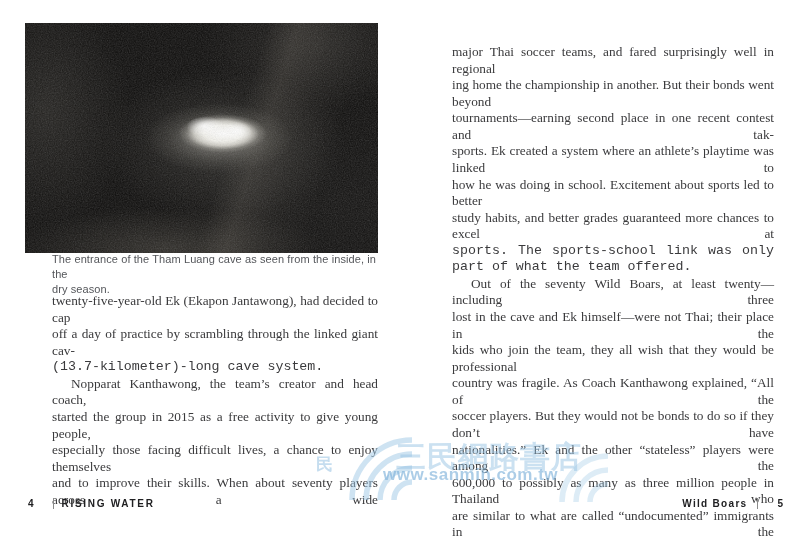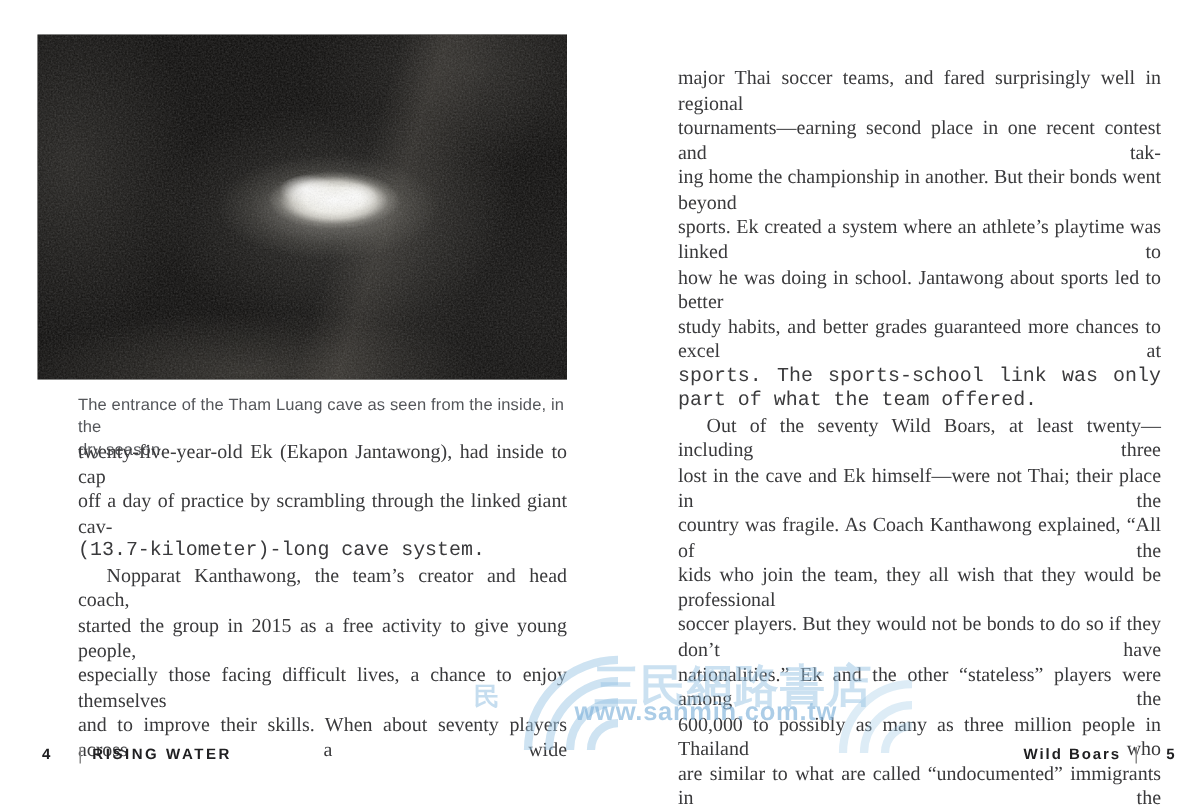--- a/index.html
+++ b/index.html
@@ -24,21 +24,21 @@
       radial-gradient(ellipse 210px 55px at 40% 98%, rgba(92,88,80,0.42), rgba(0,0,0,0) 75%),
       radial-gradient(ellipse 120px 170px at 6% 38%, rgba(58,56,52,0.5), rgba(0,0,0,0) 70%),
       radial-gradient(ellipse 160px 90px at 82% 10%, rgba(50,48,45,0.55), rgba(0,0,0,0) 70%),
       radial-gradient(ellipse 220px 120px at 92% 78%, rgba(20,19,18,0.9), rgba(0,0,0,0) 80%),
       #0d0c0b;
   }
   .photo svg.noise { position:absolute; inset:0; width:100%; height:100%; opacity:0.22; }
 
   
   .caption {
-    position:absolute; left:52px; top:263px; width:332px;
+    position:absolute; left:52px; top:252px; width:332px;
     font-family:"Liberation Sans","DejaVu Sans",sans-serif;
     font-size:11px; line-height:15px; color:#54565a; letter-spacing:0.1px;
   }
 
   
   .body { position:absolute; font-size:13.3px; line-height:16.57px; color:#3a3a3c; }
   .body.leftcol  { left:52px;  top:293px; width:326px; }
   .body.rightcol { left:452px; top:44px;  width:322px; }
   .bodyline { text-align:justify; text-align-last:justify; text-justify:inter-word; white-space:normal; }
   .bodyline.parend { text-align-last:left;font-family:Liberation Mono, monospace; }
@@ -93,51 +93,51 @@
         <rect width="100%" height="100%" filter="url(#rock)"></rect>
       </svg>
     </div>
     <figcaption class="caption">
       <div>The entrance of the Tham Luang cave as seen from the inside, in the</div>
       <div>dry season.</div>
     </figcaption>
   </figure>
 
   <div class="body leftcol">
-      <div class="bodyline">twenty-five-year-old Ek (Ekapon Jantawong), had inside to cap</div>
+      <div class="bodyline">twenty-five-year-old Ek (Ekapon Jantawong), had decided to cap</div>
       <div class="bodyline">off a day of practice by scrambling through the linked giant cav-</div>
       <div class="bodyline parend">(13.7-kilometer)-long cave system.</div>
       <div class="bodyline indent">Nopparat Kanthawong, the team’s creator and head coach,</div>
       <div class="bodyline">started the group in 2015 as a free activity to give young people,</div>
       <div class="bodyline">especially those facing difficult lives, a chance to enjoy themselves</div>
       <div class="bodyline">and to improve their skills. When about seventy players across a wide</div>
     </div>
 
   <footer class="pfoot leftfoot">
     <span class="pagenum">4</span>
     <span class="bar"></span>
     <span class="running">RISING WATER</span>
   </footer>
 
 </section>
 
 <section>
 
   <div class="body rightcol">
       <div class="bodyline">major Thai soccer teams, and fared surprisingly well in regional</div>
+      <div class="bodyline">ing home the championship in another. But their bonds went beyond</div>
       <div class="bodyline">tournaments—earning second place in one recent contest and tak-</div>
-      <div class="bodyline">ing home the championship in another. But their bonds went beyond</div>
       <div class="bodyline">sports. Ek created a system where an athlete’s playtime was linked to</div>
-      <div class="bodyline">how he was doing in school. Jantawong about sports led to better</div>
+      <div class="bodyline">how he was doing in school. Excitement about sports led to better</div>
       <div class="bodyline">study habits, and better grades guaranteed more chances to excel at</div>
       <div class="bodyline parend">sports. The sports-school link was only part of what the team offered.</div>
       <div class="bodyline indent">Out of the seventy Wild Boars, at least twenty—including three</div>
       <div class="bodyline">lost in the cave and Ek himself—were not Thai; their place in the</div>
+      <div class="bodyline">kids who join the team, they all wish that they would be professional</div>
       <div class="bodyline">country was fragile. As Coach Kanthawong explained, “All of the</div>
-      <div class="bodyline">kids who join the team, they all wish that they would be professional</div>
       <div class="bodyline">soccer players. But they would not be bonds to do so if they don’t have</div>
       <div class="bodyline">nationalities.” Ek and the other “stateless” players were among the</div>
       <div class="bodyline">600,000 to possibly as many as three million people in Thailand who</div>
       <div class="bodyline">are similar to what are called “undocumented” immigrants in the</div>
     </div>
 
   <footer class="pfoot rightfoot">
     <span class="running">Wild Boars</span>
     <span class="bar"></span>
     <span class="pagenum">5</span>

